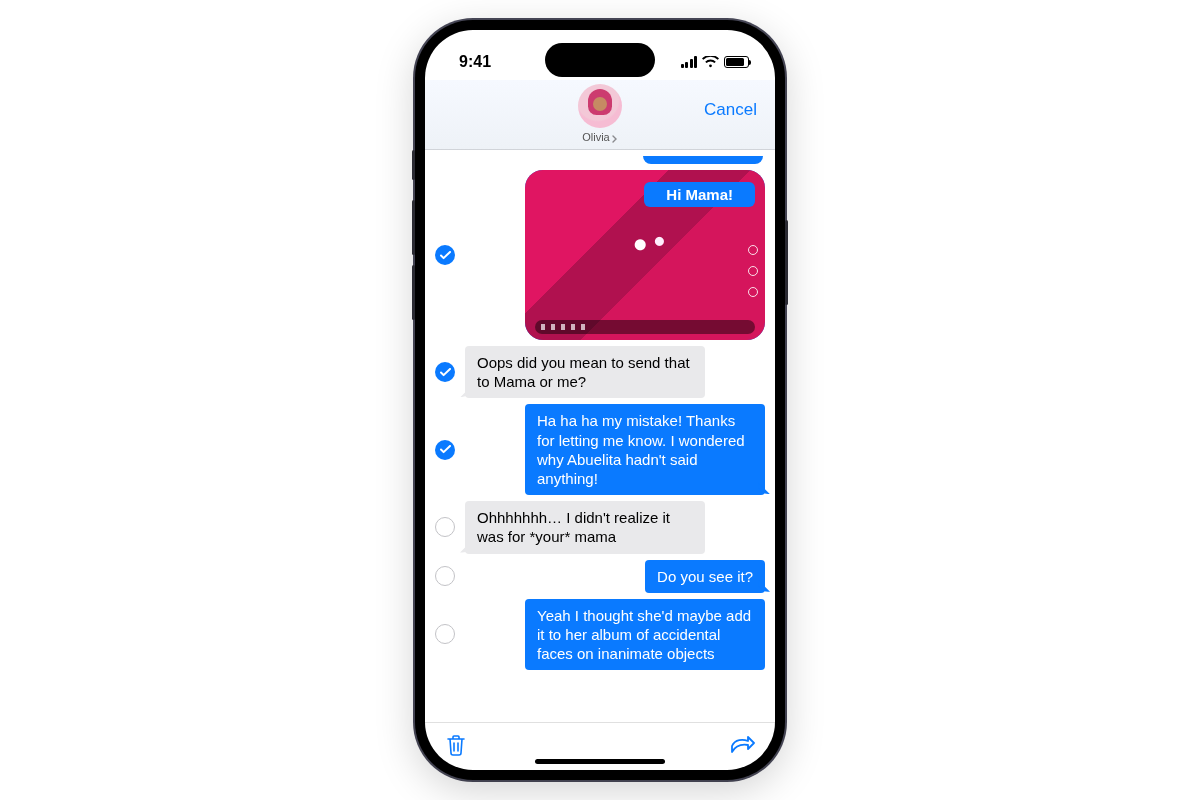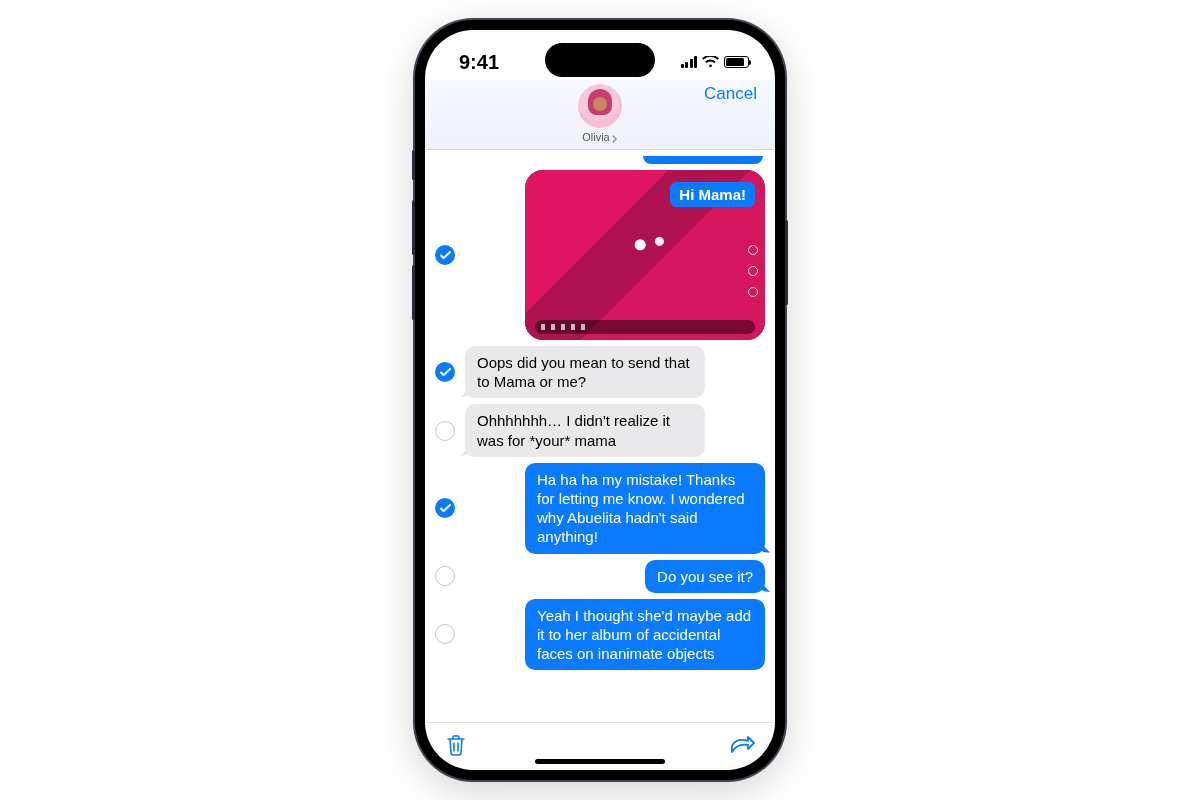--- a/index.html
+++ b/index.html
@@ -31,21 +31,21 @@
     display:flex; flex-direction:column;
   }
   .island {
     position: absolute; top: 13px; left: 50%; transform: translateX(-50%);
     width: 110px; height: 34px; background: #000; border-radius: 20px; z-index: 50;
   }
   .status-bar {
     height: 50px;
     display:flex; align-items:center; justify-content:space-between;
     padding: 14px 26px 0 34px;
-    font-weight:600; font-size:20px;
+    font-weight:600; font-size:16px;
   }
   .status-right { display:flex; align-items:center; gap:5px; }
   .cell-bars { display:flex; align-items:flex-end; gap:1.5px; height:12px; }
   .cell-bars span { width:3px; background:#000; border-radius:1px; }
   .cell-bars span:nth-child(1){height:4px}
   .cell-bars span:nth-child(2){height:6px}
   .cell-bars span:nth-child(3){height:9px}
   .cell-bars span:nth-child(4){height:12px}
   .wifi svg { display:block; }
   .battery { width:25px; height:12px; border:1.5px solid #000; border-radius:3px; position:relative; }
@@ -66,21 +66,21 @@
   }
   .avatar::before{
     content:""; position:absolute; left:50%; top:42%; transform:translate(-50%,-50%);
     width:24px; height:26px; background:#cc3b6f; border-radius:14px 14px 10px 10px;
   }
   .avatar::after{
     content:""; position:absolute; left:50%; top:46%; transform:translate(-50%,-50%);
     width:14px; height:14px; background:#c68a63; border-radius:50%;
   }
   .cancel {
-    position:absolute; right:18px; top:4px;
+    position:absolute; right:18px; top:20px;
     color:#0a7aff; font-size:17px; background:none; border:none; cursor:pointer;
   }
   .contact-name { font-size:11px; color:#555; display:flex; align-items:flex-end; gap:2px; margin-top:3px; }
 
   .thread {
     flex:1; overflow:hidden; padding: 6px 10px 2px;
     display:flex; flex-direction:column; gap:6px;
     font-size:15px;
   }
   .row { display:flex; align-items:center; gap:10px; }
@@ -90,21 +90,21 @@
     cursor:pointer;
   }
   .sel.unchecked { border:1.5px solid #c3c3c7; }
   .sel.checked { background:#0a7aff; }
   .sel.checked svg { display:block; }
   .bubble-wrap { flex:1; display:flex; }
   .bubble-wrap.sent { justify-content:flex-end; }
   .bubble {
     max-width: 240px;
     padding: 7px 12px;
-    border-radius: 10px;
+    border-radius: 4px;
     line-height:1.28;
     position:relative;
   }
   .received .bubble { background:#e9e9eb; color:#000; }
   .sent .bubble { background:#0a7aff; color:#fff; }
   .received .bubble::before{
     content:""; position:absolute; left:-5px; bottom:1px;
     width:12px; height:12px; background:#e9e9eb;
     border-bottom-right-radius:10px;
     clip-path: polygon(100% 0, 100% 100%, 0 100%);
@@ -127,21 +127,21 @@
   .photo {
     position:absolute; inset:0;
     background:
       radial-gradient(circle at 48% 44%, #fff 0 5px, transparent 6px),
       radial-gradient(circle at 56% 42%, #ffeefd 0 4px, transparent 5px),
       linear-gradient(135deg,#e01562 0 35%, #b0114f 35% 55%, #d5155c 55% 100%);
   }
   .photo-label {
     position:absolute; top:12px; right:10px;
     background:#0a7aff; color:#fff; font-weight:700;
-    padding:4px 9px; border-radius:6px; font-size:15px;
+    padding:4px 22px; border-radius:6px; font-size:15px;
   }
   .camera-ui {
     position:absolute; left:10px; right:10px; bottom:6px;
     height:14px; background:rgba(0,0,0,.45); border-radius:8px;
   }
   .camera-ui::before{
     content:""; position:absolute; left:6px; top:4px; width:50px; height:6px;
     background: repeating-linear-gradient(90deg,#fff 0 4px, transparent 4px 10px);
     opacity:.7;
   }
@@ -240,34 +240,34 @@
           <svg width="11" height="9" viewBox="0 0 11 9">
               <path d="M1 4.5l2.6 2.6L10 1" stroke="#fff" stroke-width="2" fill="none" stroke-linecap="round" stroke-linejoin="round"></path>
             </svg>
         </div>
         <div class="bubble-wrap received last-received">
           <div class="bubble">Oops did you mean to send that to Mama or me?</div>
         </div>
       </div>
 
       <div class="row">
-        <div class="sel unchecked"></div>
-        <div class="bubble-wrap received last-received">
-          <div class="bubble">Ohhhhhhh… I didn't realize it was for *your* mama</div>
-        </div>
-      </div>
-
-      <div class="row">
         <div class="sel checked">
           <svg width="11" height="9" viewBox="0 0 11 9">
               <path d="M1 4.5l2.6 2.6L10 1" stroke="#fff" stroke-width="2" fill="none" stroke-linecap="round" stroke-linejoin="round"></path>
             </svg>
         </div>
         <div class="bubble-wrap sent last-sent">
           <div class="bubble">Ha ha ha my mistake! Thanks for letting me know. I wondered why Abuelita hadn't said anything!</div>
+        </div>
+      </div>
+
+      <div class="row">
+        <div class="sel unchecked"></div>
+        <div class="bubble-wrap received last-received">
+          <div class="bubble">Ohhhhhhh… I didn't realize it was for *your* mama</div>
         </div>
       </div>
 
       <div class="row">
         <div class="sel unchecked"></div>
         <div class="bubble-wrap sent last-sent">
           <div class="bubble">Do you see it?</div>
         </div>
       </div>
 

